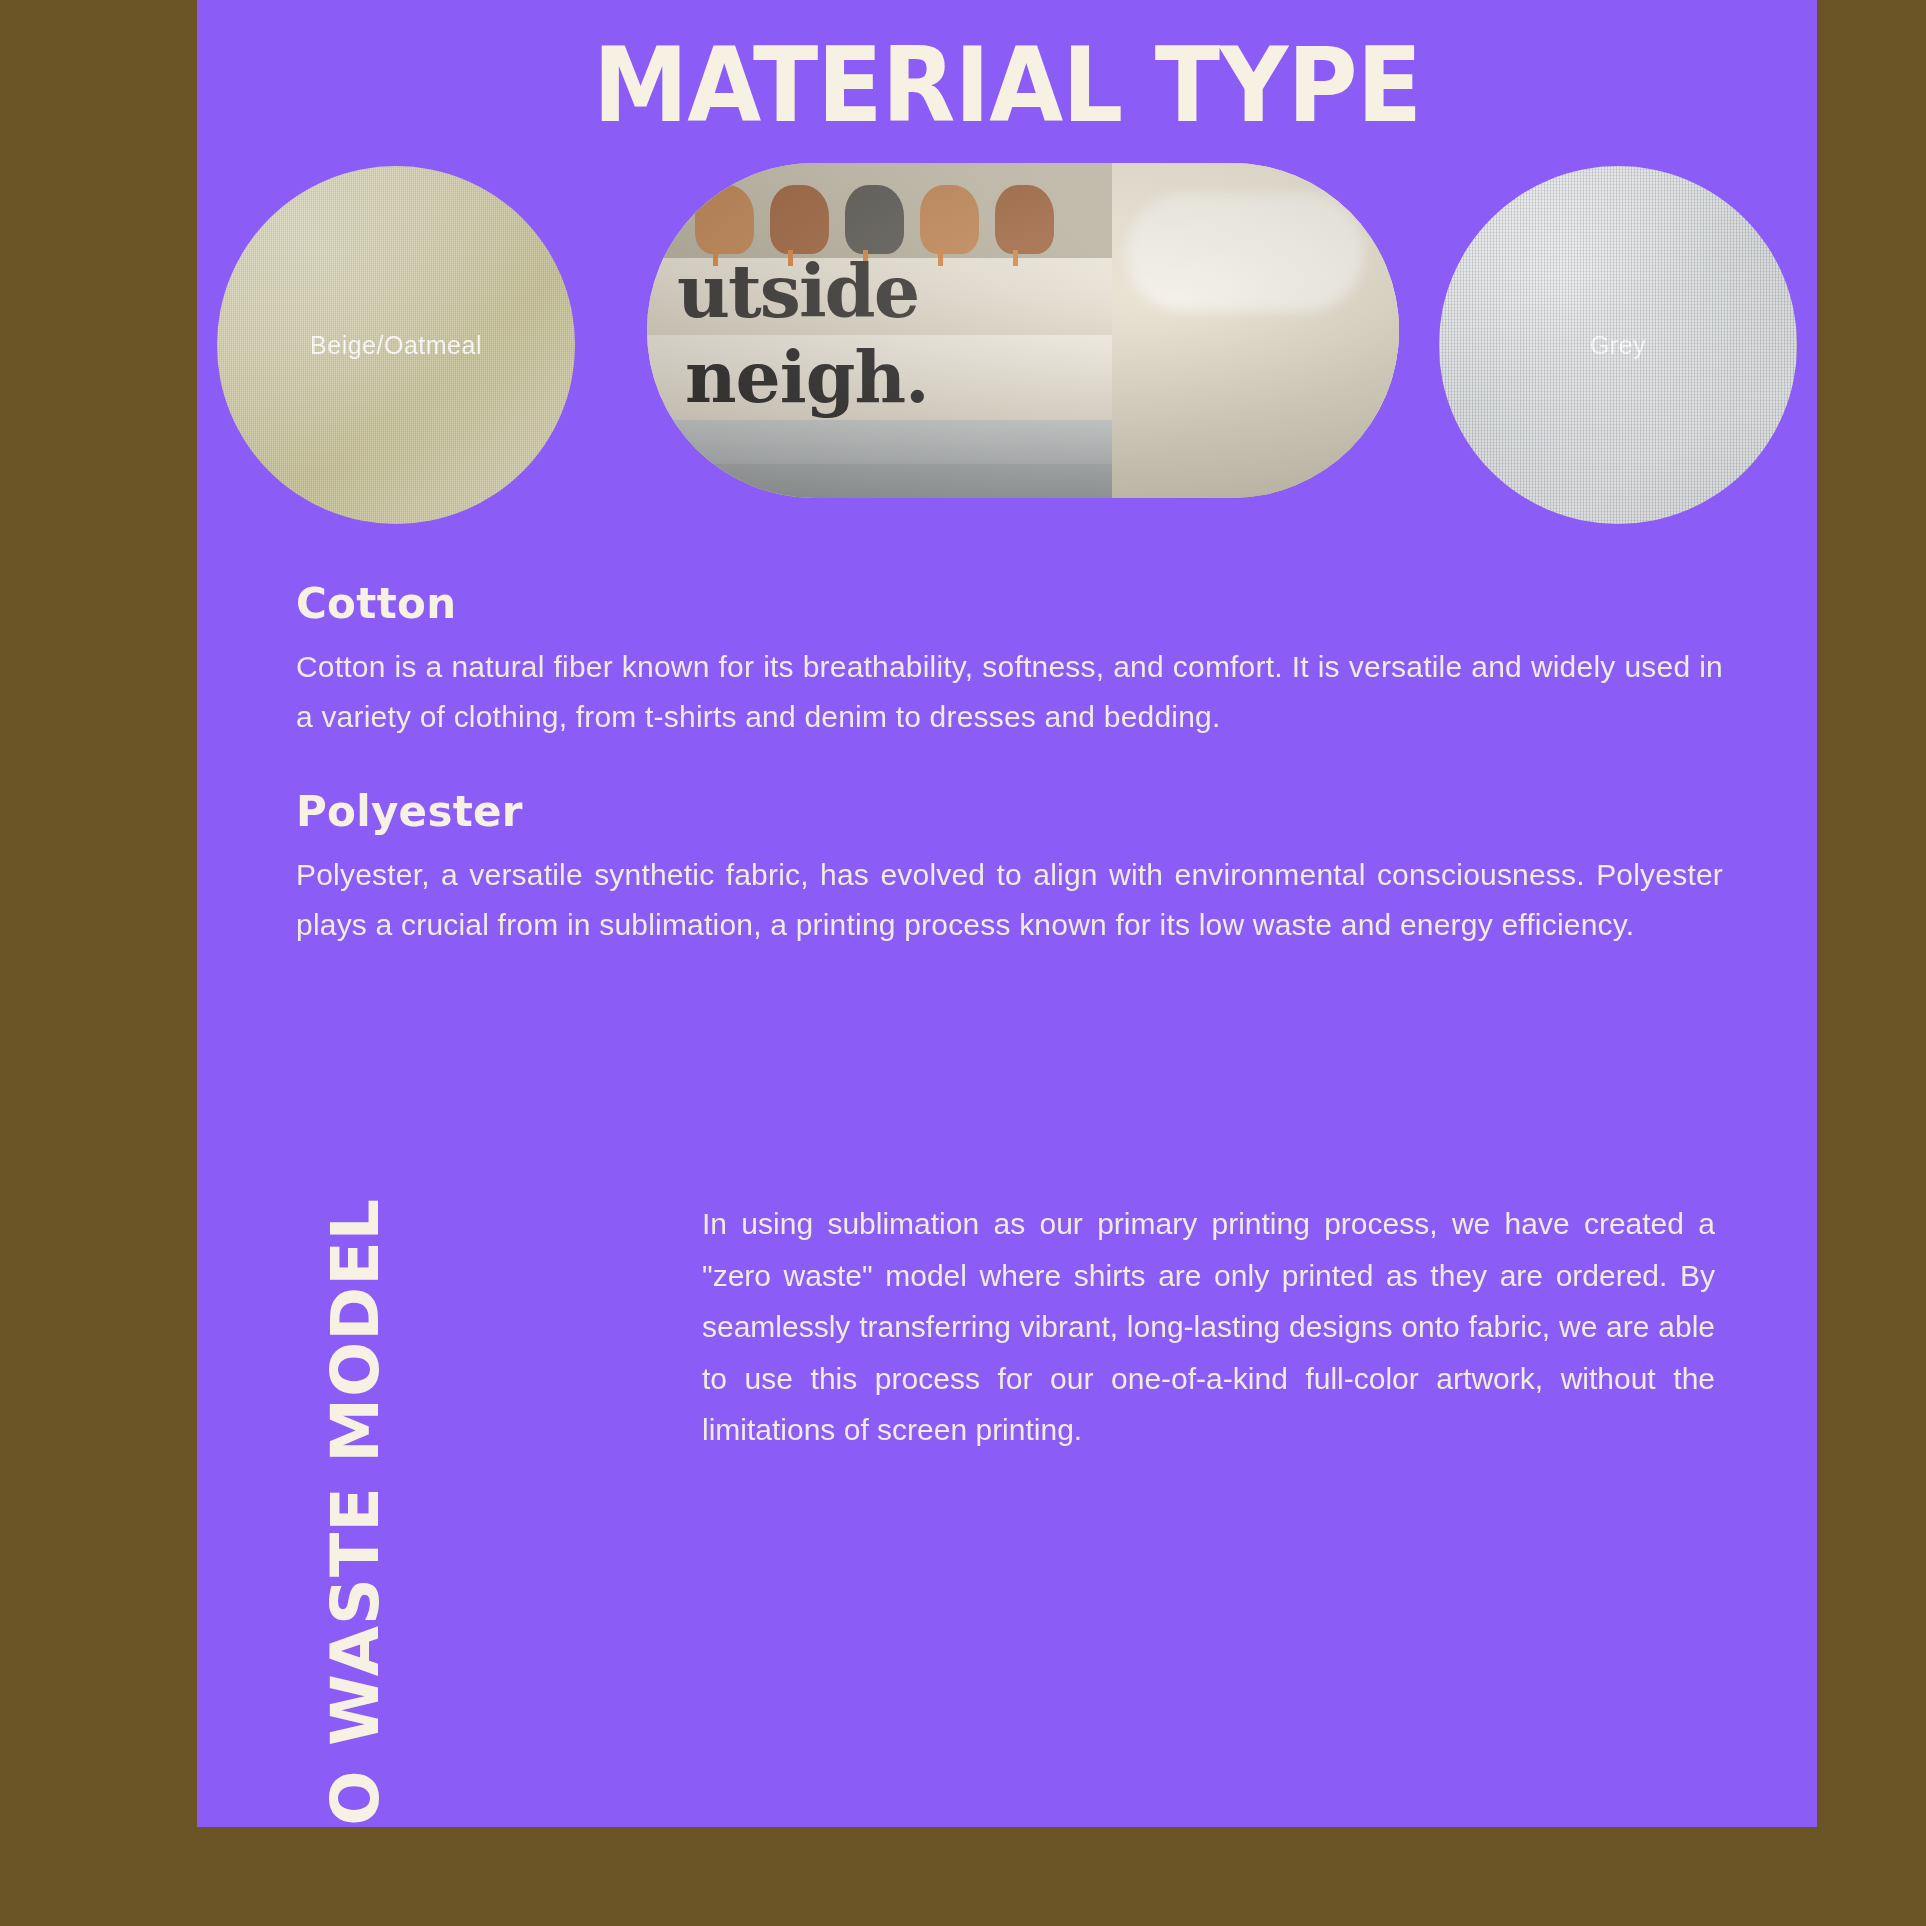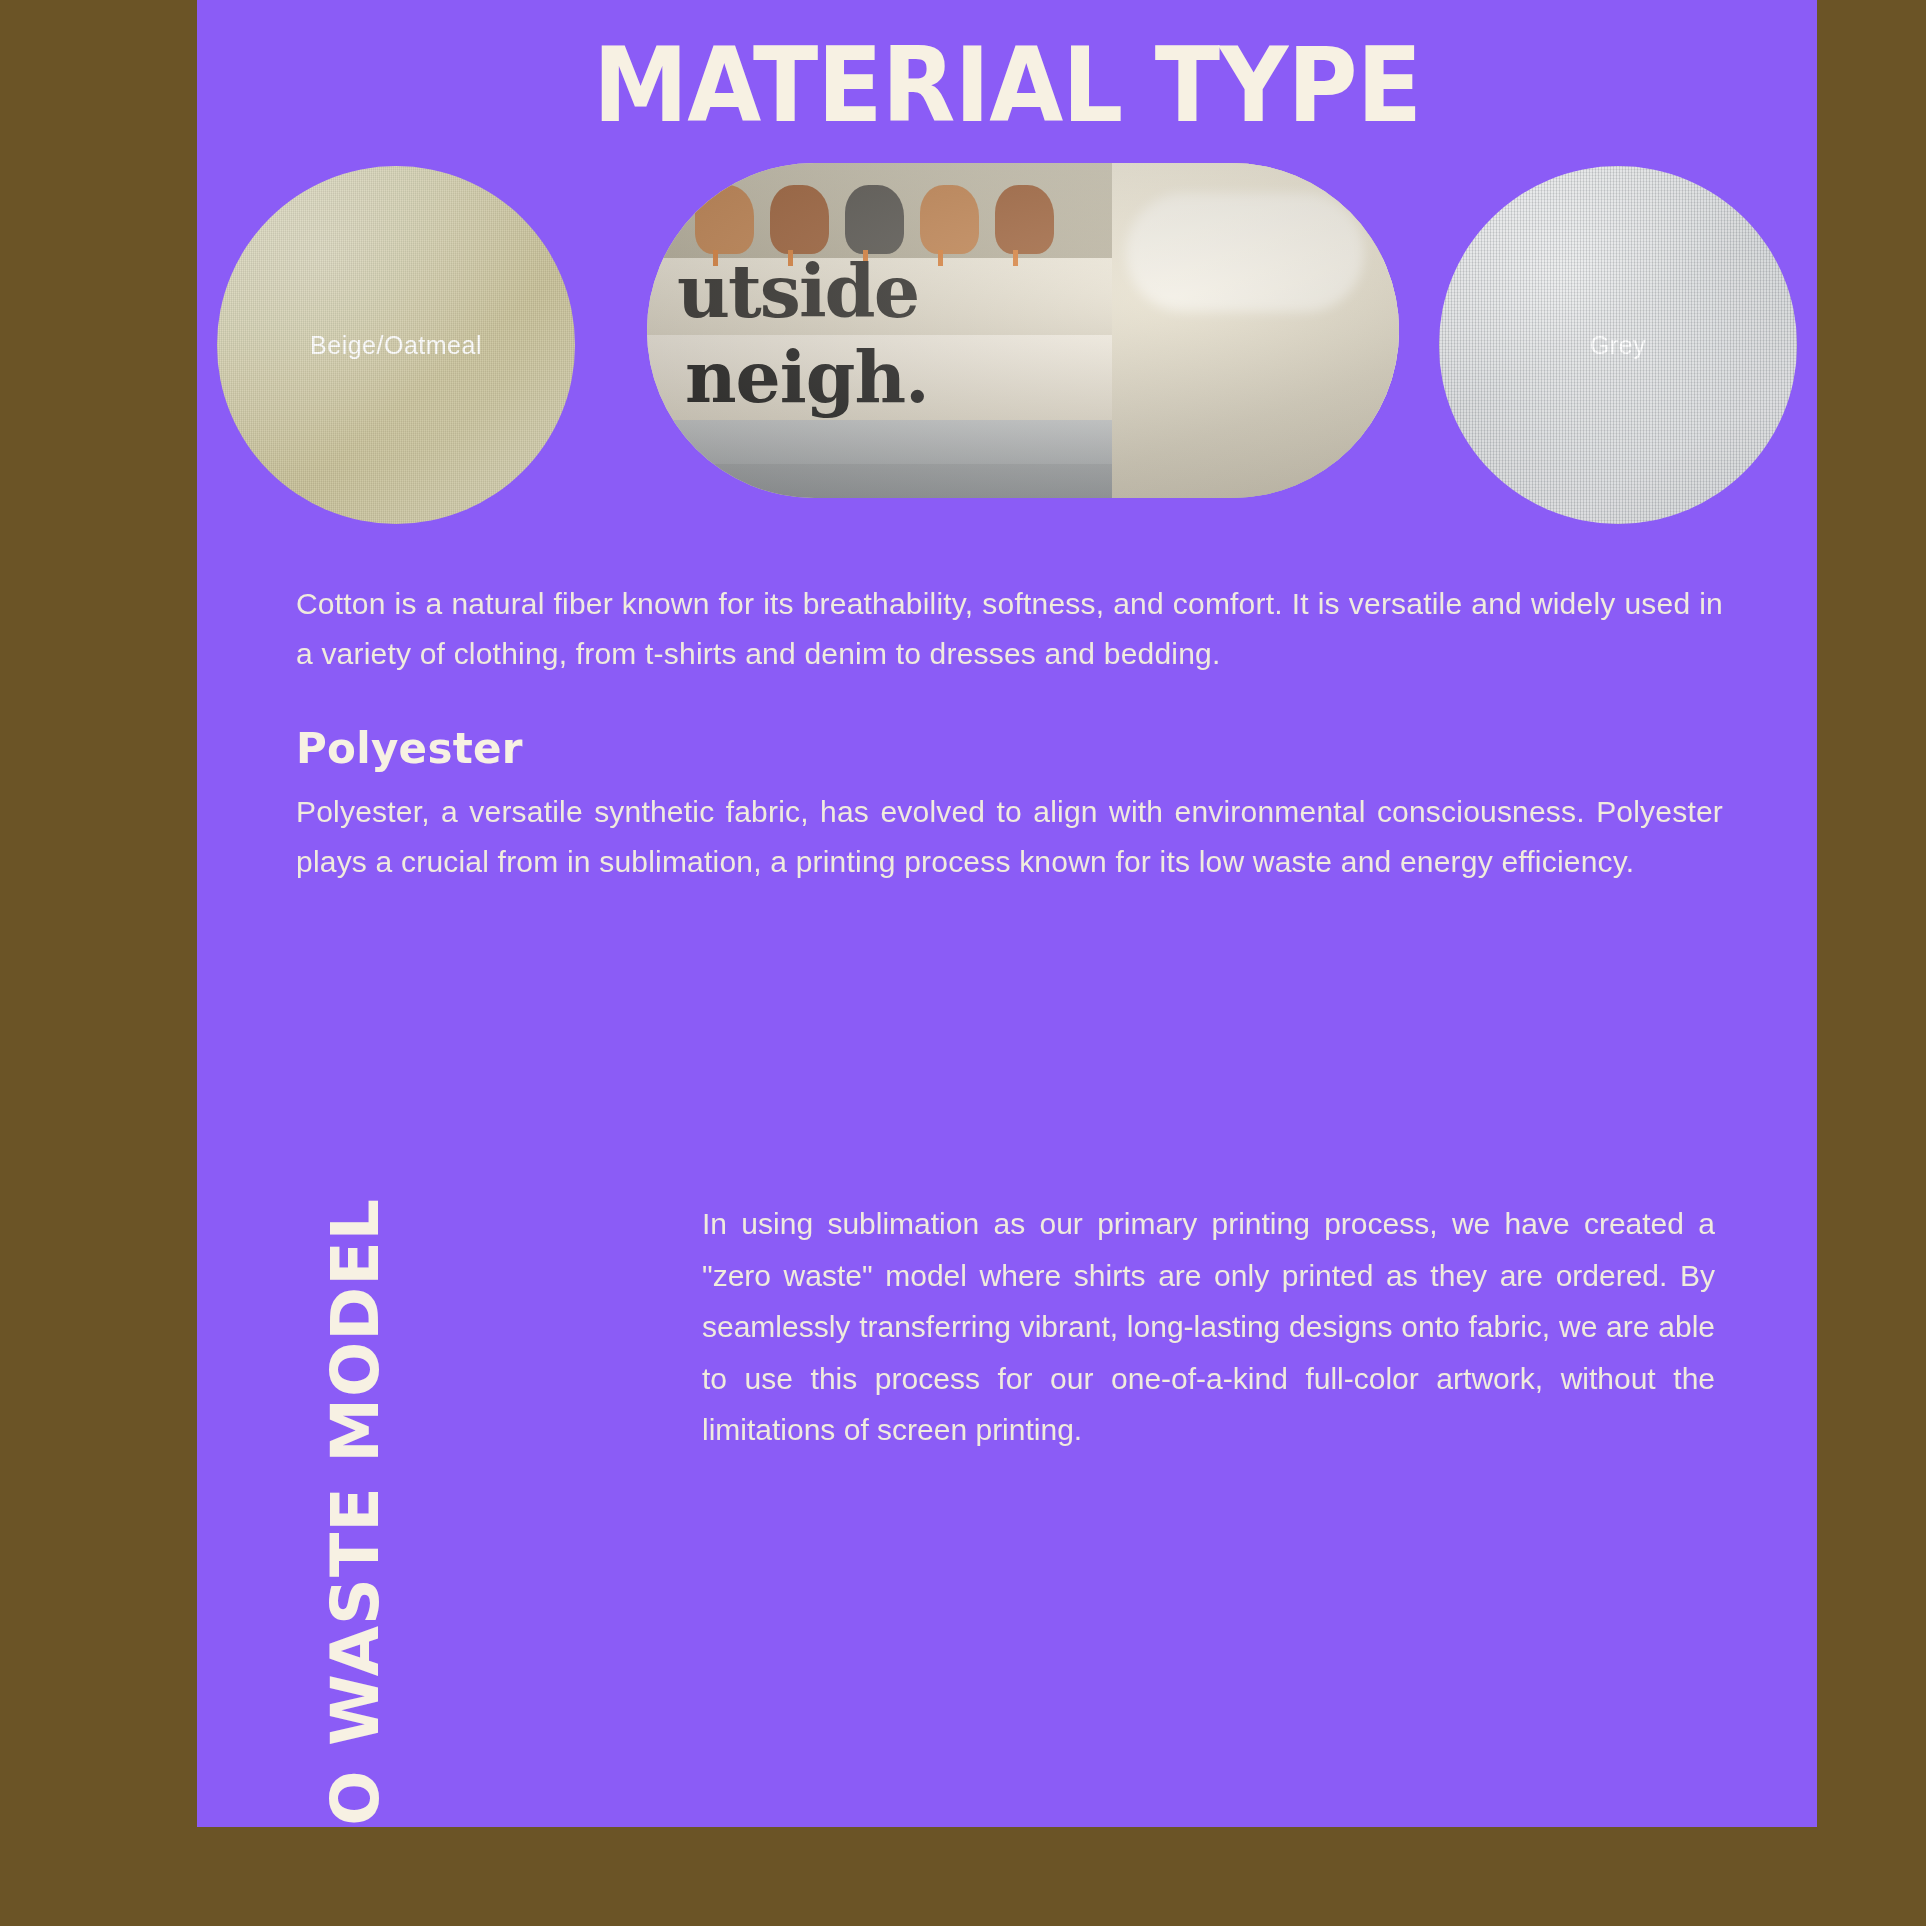--- a/index.html
+++ b/index.html
@@ -244,20 +244,21 @@
       <div class="ph-shade"></div>
     </div>
 
     <div class="swatch sw-grey">
       <div class="swatch-label">Grey</div>
     </div>
 
   </div>
 
   <div class="content">
+    <h2 class="sec">Cotton</h2>
     <p class="body">Cotton is a natural fiber known for its breathability, softness, and comfort. It is versatile and widely used in a variety of clothing, from t-shirts and denim to dresses and bedding.</p>
 
     <h2 class="sec">Polyester</h2>
     <p class="body">Polyester, a versatile synthetic fabric, has evolved to align with environmental consciousness. Polyester plays a crucial from in sublimation, a printing process known for its low waste and energy efficiency.</p>
   </div>
 
   <div class="nowaste">
     <div class="vertical-title">
       <span>NO WASTE MODEL</span>
     </div>

